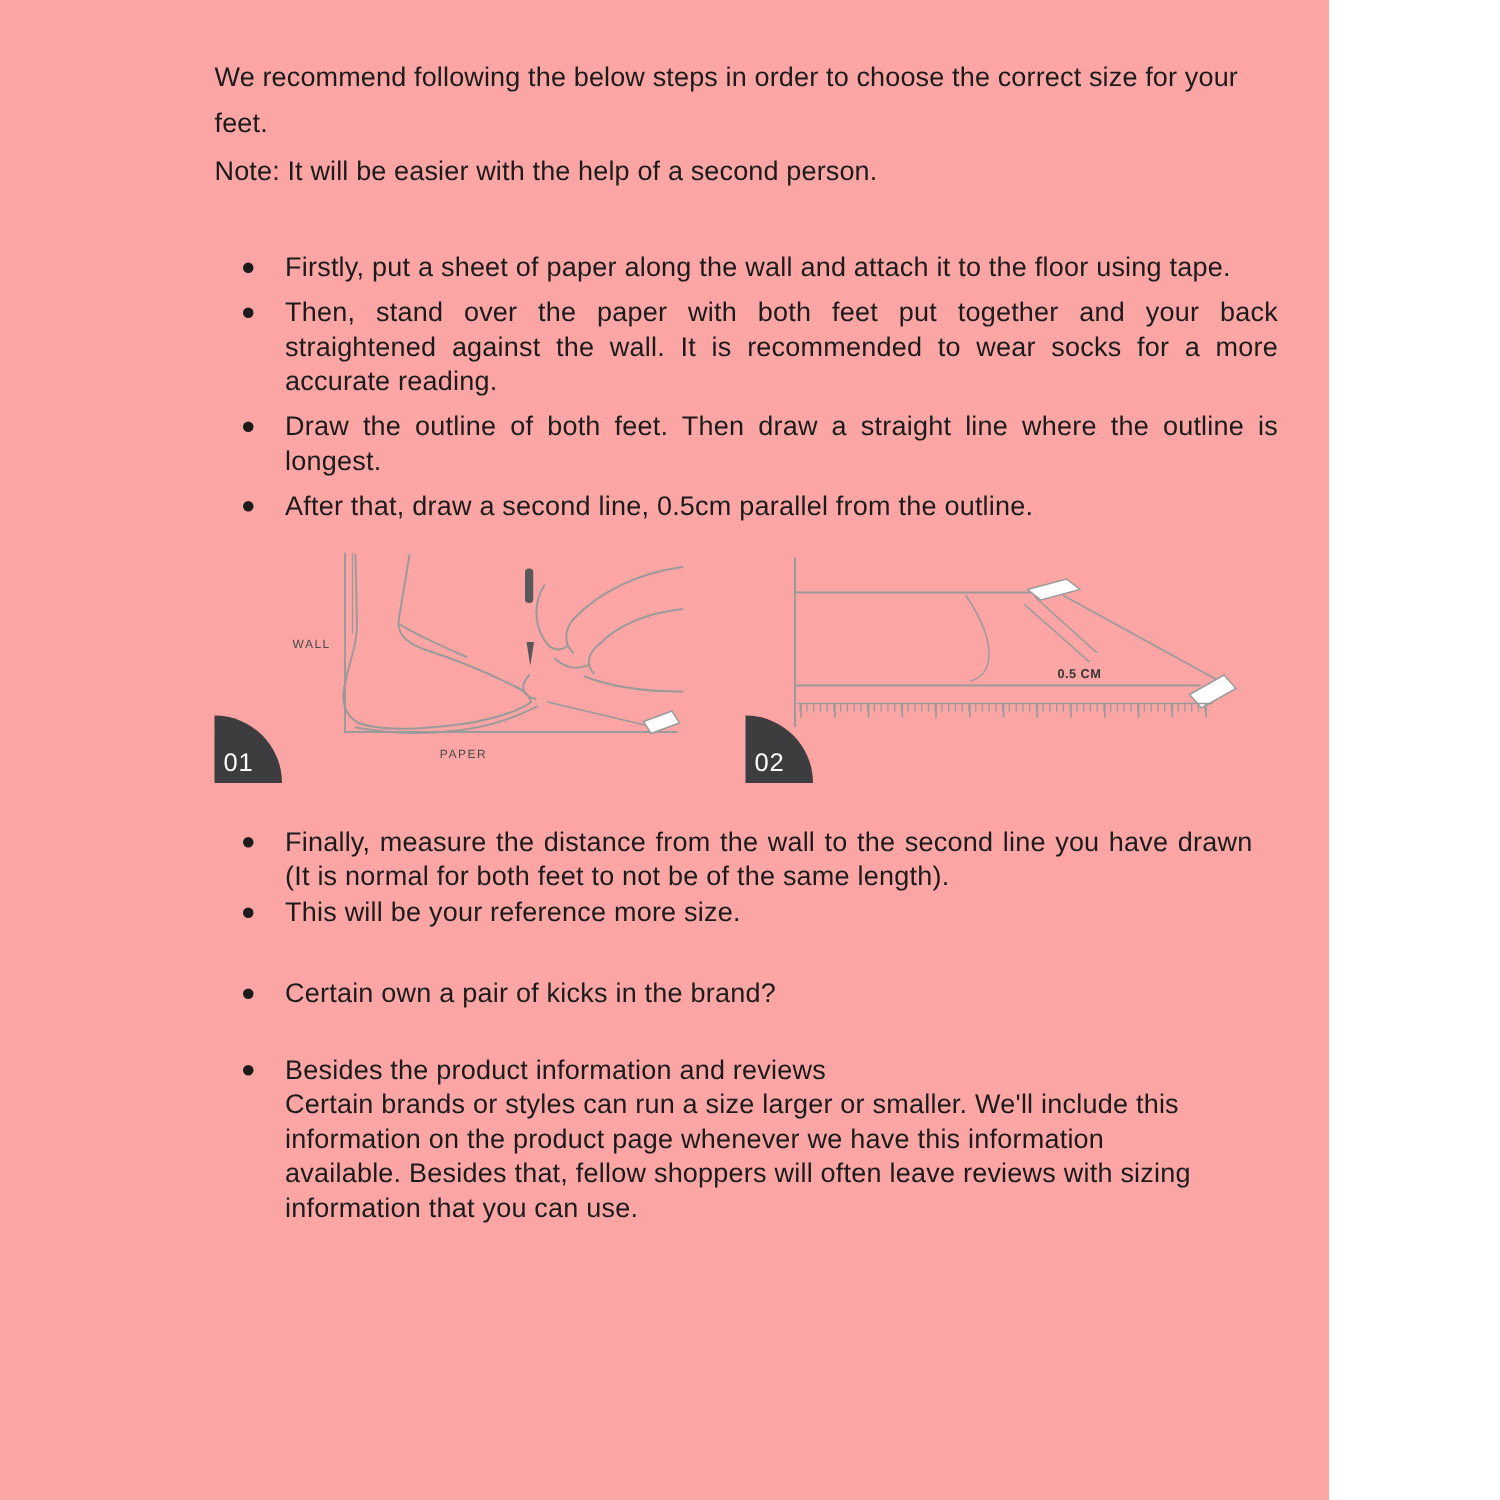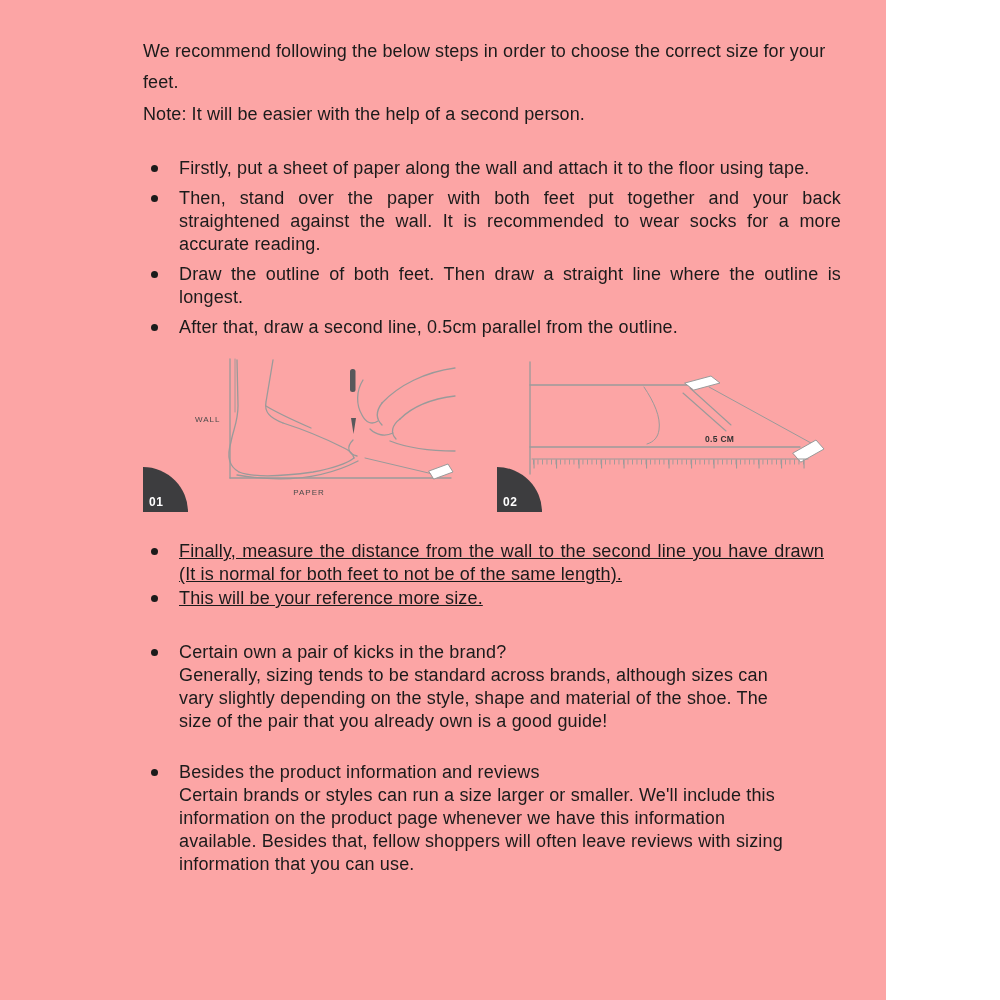--- a/index.html
+++ b/index.html
@@ -16,29 +16,29 @@
     left:143px;top:36px;
     width:727px;
   }
   .para{
     font-size:18px;
     line-height:31px;
     letter-spacing:0.1px;
     margin:0 0 1px 0;
     max-width:700px;
   }
-  .para.note{margin-bottom:27px;}
+  .para.note{margin-bottom:37px;}
   .para.tips-intro{
     margin-top:25px;
     line-height:23.5px;
     max-width:712px;
   }
   ul.doc-list{
     list-style:none;
-    margin:1px;padding:0;
+    margin:12px;padding:0;
     max-width:700px;
   }
   ul.doc-list li{
     position:relative;
     padding-left:35px;
     font-size:18px;
     line-height:23px;
     letter-spacing:0.15px;
     margin-bottom:7px;
     text-align:justify;
@@ -46,21 +46,21 @@
   ul.doc-list li::before{
     content:"";
     position:absolute;
     left:7px;top:8px;
     width:7px;height:7px;
     border-radius:50%;
     background:#1b1b1b;
   }
   ul.steps{max-width:697px;}
   ul.results{max-width:680px;margin-top:26px;}
-  ul.results li{margin-bottom:1px;text-decoration:underline;}
+  ul.results li{margin-bottom:1px;}
   ul.tips{max-width:655px;margin-top:31px;}
   ul.tips li{margin-bottom:28px;text-align:left;}
   .tip-title{display:block;}
   .tip-body{display:block;}
 
   .figures{
     display:flex;
     gap:37px;
     margin-top:15px;
     margin-bottom:18px;
@@ -76,22 +76,22 @@
     position:absolute;
     left:0;bottom:2px;
     width:45px;height:45px;
     background:#3d3d3f;
     border-radius:0 100% 0 0;
   }
   .badge span{
     position:absolute;
     left:6px;bottom:3px;
     color:#ffffff;
-    font-size:12px;
-    font-weight:700;
+    font-size:17px;
+    font-weight:400;
     letter-spacing:0.5px;
   }
   .fig-label{
     fill:#4a4a4a;
     font-size:8px;
     letter-spacing:1px;
     font-family:"Liberation Sans","DejaVu Sans",sans-serif;
   }
   .fig-label-bold{
     fill:#333333;
@@ -199,21 +199,20 @@
 
     <ul class="doc-list results">
       <li>Finally, measure the distance from the wall to the second line you have drawn (It is normal for both feet to not be of the same length).</li>
       <li>This will be your reference more size.</li>
     </ul>
 
 
     <ul class="doc-list tips">
       <li>
         <span class="tip-title">Certain own a pair of kicks in the brand?</span>
-        <span class="tip-body">Generally, sizing tends to be standard across brands, although sizes can vary slightly depending on the style, shape and material of the shoe. The size of the pair that you already own is a good guide!</span>
       </li>
       <li>
         <span class="tip-title">Besides the product information and reviews</span>
         <span class="tip-body">Certain brands or styles can run a size larger or smaller. We'll include this information on the product page whenever we have this information available. Besides that, fellow shoppers will often leave reviews with sizing information that you can use.</span>
       </li>
     </ul>
 
   </div>
 </div>
 

